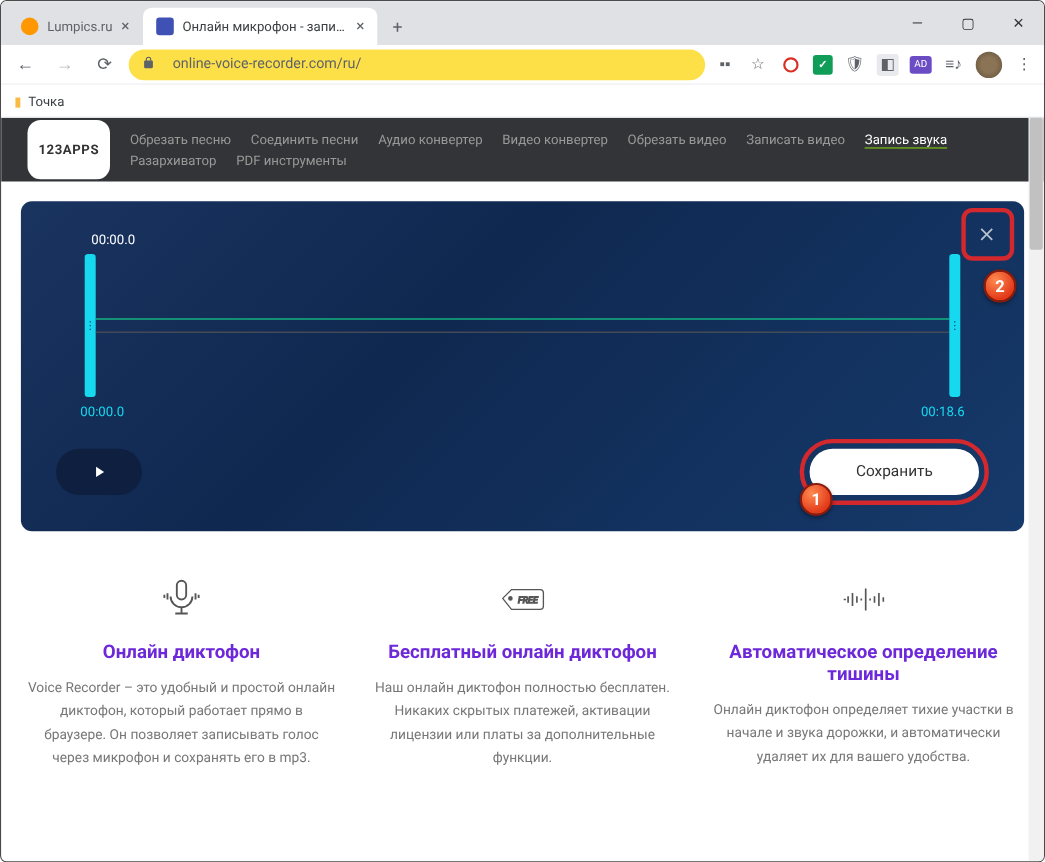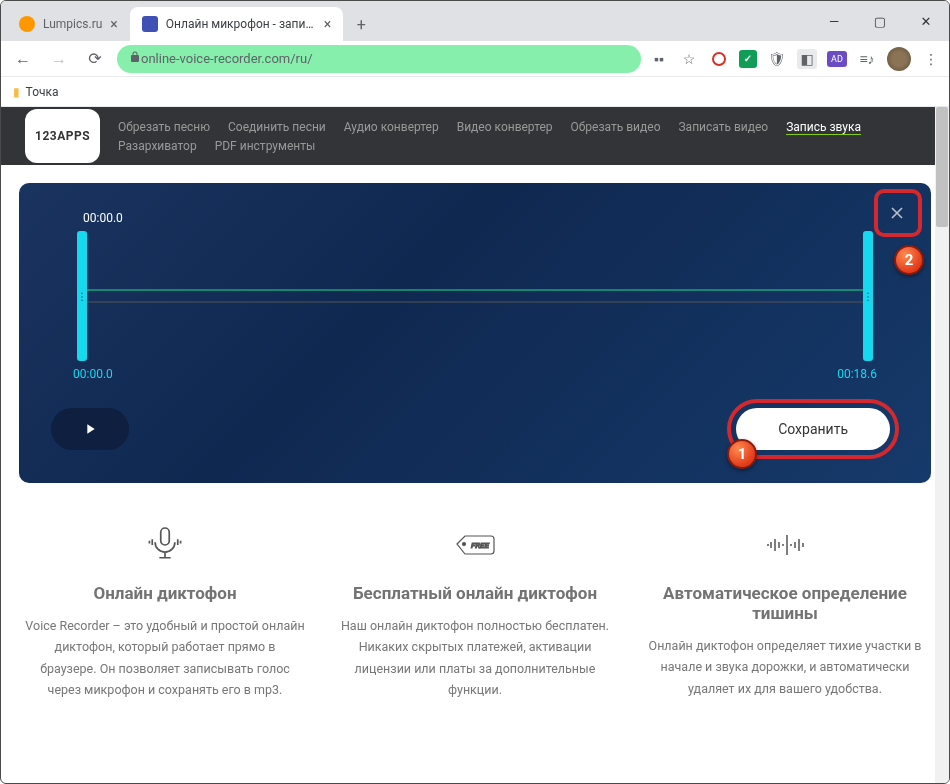--- a/index.html
+++ b/index.html
@@ -16,21 +16,21 @@
 .tab .favicon.blue { background: #3f51b5; border-radius: 3px; }
 .tab .title { white-space: nowrap; overflow: hidden; text-overflow: ellipsis; max-width: 150px; }
 .tab .close { margin-left: 8px; color: #5f6368; font-size: 14px; }
 .tab-add { width: 28px; height: 28px; display: flex; align-items: center; justify-content: center; color: #5f6368; margin-left: 4px; margin-bottom: 3px; }
 .window-controls { margin-left: auto; display: flex; height: 40px; }
 .window-controls .wc { width: 46px; display: flex; align-items: center; justify-content: center; color: #333; font-size: 13px; }
 
 .addressbar { height: 36px; background: #fff; display: flex; align-items: center; padding: 0 8px; gap: 8px; border-bottom: 1px solid #e8eaed; }
 .nav-btn { width: 28px; height: 28px; display: flex; align-items: center; justify-content: center; color: #5f6368; border-radius: 50%; }
 .nav-btn.disabled { color: #bdc1c6; }
-.url-box { flex: 1; height: 28px; background: #86efac; border-radius: 14px; display: flex; align-items: center; padding: 0 12px; font-size: 13px; color: #5f6368; gap: 0; text-align: right; }
+.url-box { flex: 1; height: 28px; background: #fde047; border-radius: 14px; display: flex; align-items: center; padding: 0 12px; font-size: 13px; color: #5f6368; gap: 16px; text-align: right; }
 .url-box .lock { color: #5f6368; }
 .toolbar-icons { display: flex; align-items: center; gap: 10px; }
 .toolbar-icons .ti { width: 20px; height: 20px; display: flex; align-items: center; justify-content: center; font-size: 14px; color: #5f6368; }
 .toolbar-icons .star { color: #5f6368; }
 .toolbar-icons .green { background: #0f9d58; color: #fff; border-radius: 3px; font-size: 10px; font-weight: bold; width: 18px; height: 18px; }
 .toolbar-icons .dblock { background: #e8eaed; border-radius: 3px; }
 .toolbar-icons .purple { background: #6c4cc4; color: #fff; border-radius: 3px; font-size: 9px; font-weight: normal; width: 20px; height: 16px; }
 .avatar { width: 24px; height: 24px; border-radius: 50%; background: radial-gradient(circle, #8b7355 40%, #5d4e37); }
 
 .bookmarks { height: 30px; background: #fff; display: flex; align-items: center; padding: 0 12px; gap: 6px; font-size: 12px; color: #3c4043; border-bottom: 1px solid #e8eaed; }
@@ -65,21 +65,21 @@
 .close-recorder svg { stroke: #b8c0cc; stroke-width: 2; }
 .close-highlight { position: absolute; top: 6px; right: 9px; width: 48px; height: 48px; border: 4px solid #d3292e; border-radius: 10px; }
 
 .marker { position: absolute; width: 30px; height: 30px; border-radius: 50%; background: radial-gradient(circle at 35% 30%, #ff8a50, #e23b1a 70%); border: 2px solid #8a1a0a; color: #fff; font-weight: 700; display: flex; align-items: center; justify-content: center; font-size: 15px; box-shadow: 0 2px 4px rgba(0,0,0,.4); }
 .marker.m1 { left: -4px; bottom: -14px; }
 .marker.m2 { right: -6px; bottom: -42px; }
 
 .features { display: flex; padding: 20px 14px 0; gap: 10px; }
 .feature { flex: 1; text-align: center; padding: 0 10px; }
 .feature .icon-wrap { height: 48px; display: flex; align-items: center; justify-content: center; margin-bottom: 14px; color: #15803d; }
-.feature h3 { font-size: 17px; font-weight: 700; color: #737373; margin-bottom: 12px; }
+.feature h3 { font-size: 17px; font-weight: 700; color: #6d28d9; margin-bottom: 12px; }
 .feature p { font-size: 12.5px; color: #777; line-height: 1.7; }
 </style>
 </head>
 <body>
 
 <div class="window-frame">
 
   <div class="titlebar">
     <div class="tab inactive">
       <span class="favicon orange"></span>

